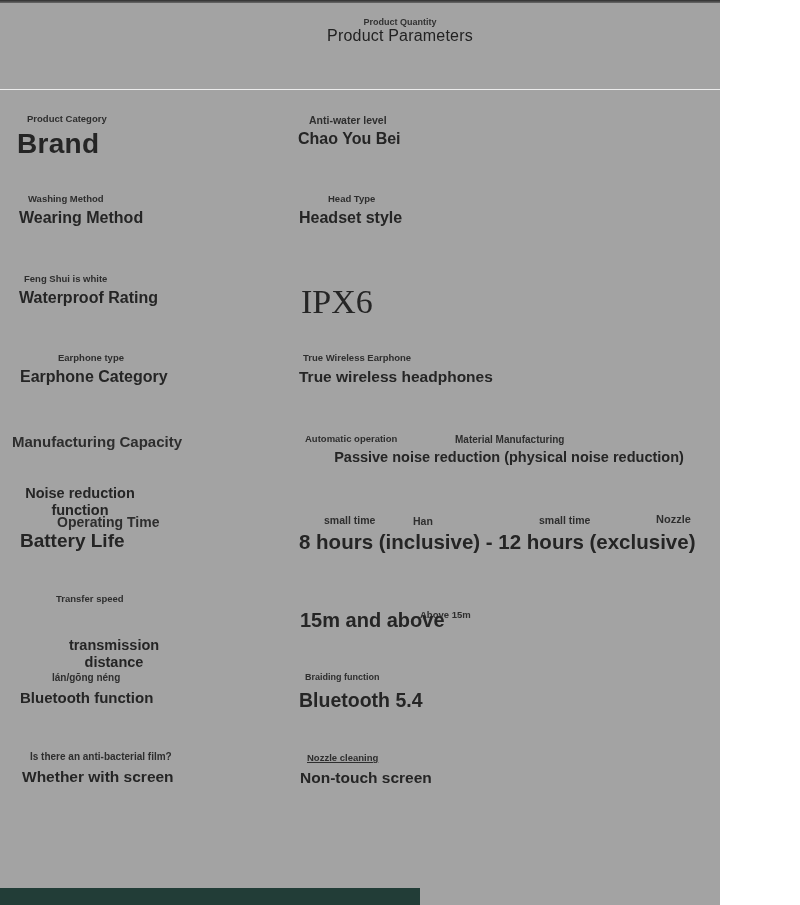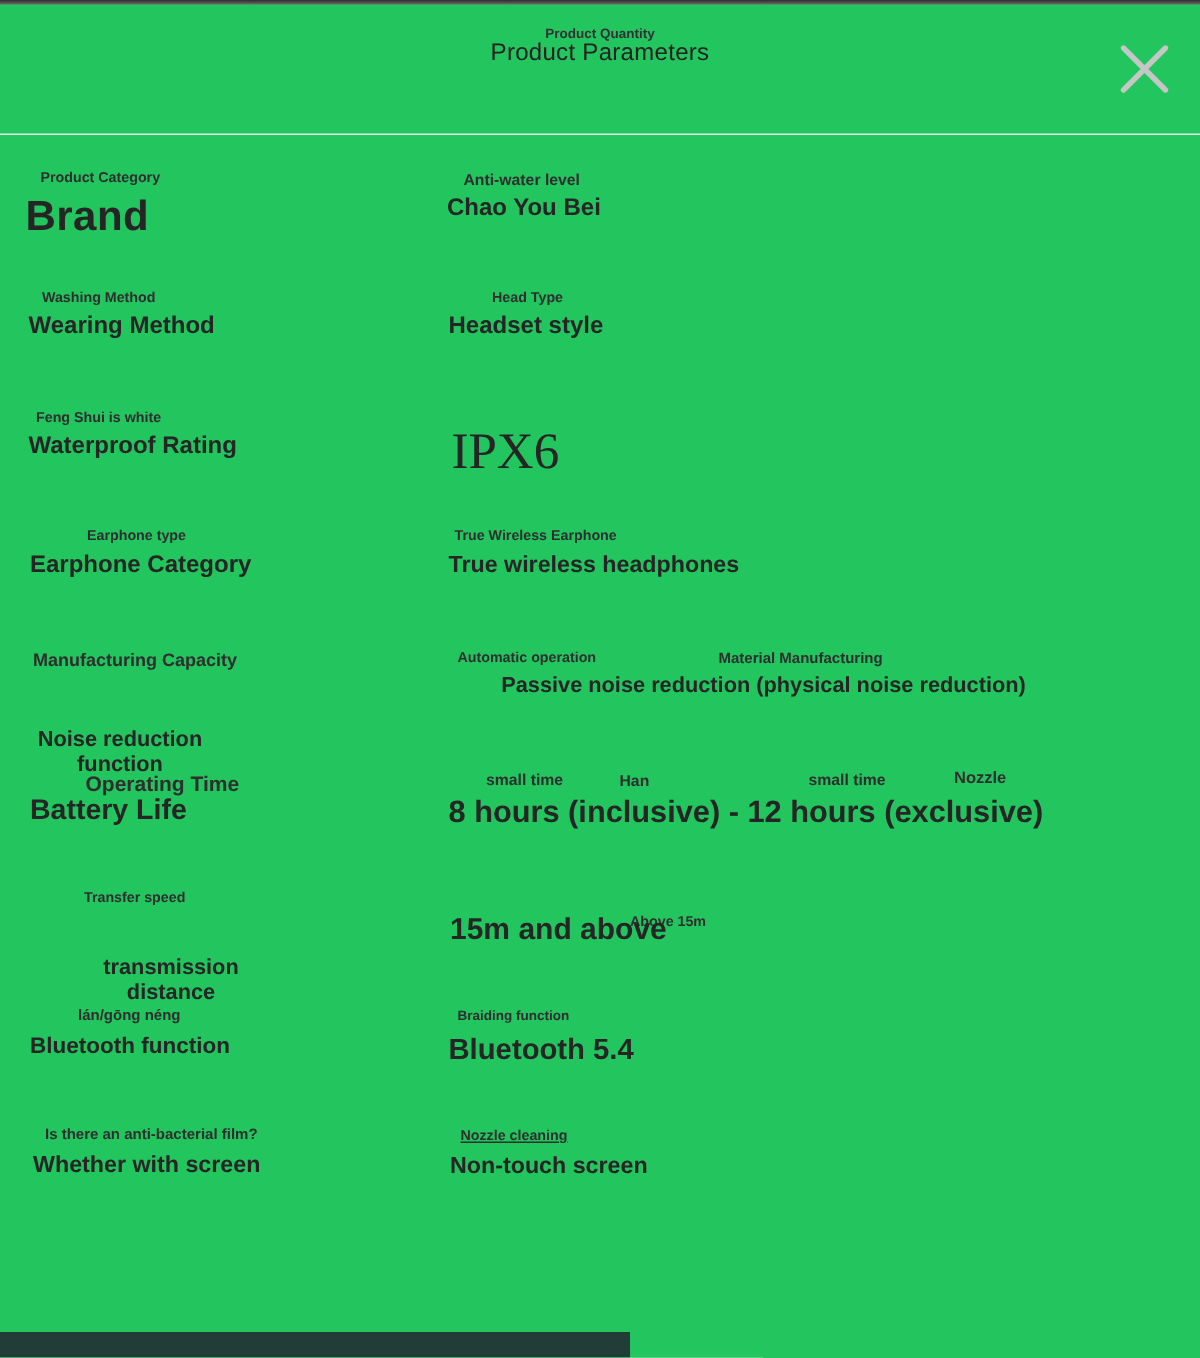--- a/index.html
+++ b/index.html
@@ -1,18 +1,18 @@
 <!DOCTYPE html>
 <html><head>
 <meta charset="utf-8">
 <style>
   * { margin:0; padding:0; box-sizing:border-box; }
   html,body { width:800px; height:905px; }
   body { font-family:"Liberation Sans", sans-serif; background:#ffffff; }
-  .canvas { position:relative; width:800px; height:905px; background:#22c55e; overflow:hidden; }
+  .canvas { position:relative; width:720px; height:905px; background:#a3a3a3; overflow:hidden; }
 
   .top-line { position:absolute; left:0; top:0; width:800px; height:3px;
               background:linear-gradient(#2e2e2e,#6a6a6a); }
 
   .overlay-title { position:absolute; left:300px; top:17px; width:200px; text-align:center;
                    font-size:9px; font-weight:bold; color:#323232; }
   .dialog-title  { position:absolute; left:250px; top:27px; width:300px; text-align:center;
                    font-size:16px; font-weight:normal; color:#222; letter-spacing:.2px; }
   .close-btn { position:absolute; left:742px; top:26px; width:42px; height:42px;
                background:none; border:none; cursor:pointer; }
@@ -36,32 +36,32 @@
   .r3-ll { left:24px;  top:273px; font-size:9.5px; }
   .r3-lv { left:19px;  top:289px; font-size:16px; }
   .r3-rv { left:301px; top:283px; font-size:34px; font-weight:500;
            font-family:"Liberation Serif", serif; }
   
   .r4-ll { left:58px;  top:352px; font-size:9.5px; }
   .r4-lv { left:20px;  top:368px; font-size:16px; }
   .r4-rl { left:303px; top:352px; font-size:9.5px; }
   .r4-rv { left:299px; top:368px; font-size:15.5px; }
   
-  .r5-ll  { left:22px;  top:433px; font-size:12px;text-align:right; }
+  .r5-ll  { left:12px;  top:433px; font-size:15px;text-align:right; }
   .r5-lv  { left:19px;  top:449px; font-size:14.5px; width:122px; line-height:1.2;margin-top:36px; }
   .r5-rl1 { left:305px; top:433px; font-size:9.5px; }
-  .r5-rl2 { left:455px; top:434px; font-size:10px;margin-left:24px; }
+  .r5-rl2 { left:455px; top:434px; font-size:10px; }
   .r5-rv  { left:299px; top:449px; font-size:14.5px; width:420px; }
   
   .r6-ll  { left:57px;  top:514px; font-size:14px; }
   .r6-lv  { left:20px;  top:530px; font-size:19px; }
   .r6-rl1 { left:324px; top:514px; font-size:10.5px; }
   .r6-rl2 { left:413px; top:515px; font-size:10.5px; }
   .r6-rl3 { left:539px; top:514px; font-size:10.5px; }
-  .r6-rl4 { left:636px; top:513px; font-size:11px; }
+  .r6-rl4 { left:656px; top:513px; font-size:11px; }
   .r6-rv  { left:299px; top:530px; font-size:20.5px; font-weight:600; }
   
   .r7-ll { left:56px;  top:593px; font-size:9.5px; }
   .r7-lv { left:22px;  top:637px; font-size:14.5px; width:108px; line-height:1.2;margin-left:38px; }
   .r7-rl { left:400px; top:609px; font-size:9.5px;margin-left:20px; }
   .r7-rv { left:300px; top:609px; font-size:20px; font-weight:600; }
   
   .r8-ll { left:52px;  top:672px; font-size:10px; }
   .r8-lv { left:20px;  top:689px; font-size:15px; }
   .r8-rl { left:305px; top:672px; font-size:9px; }

